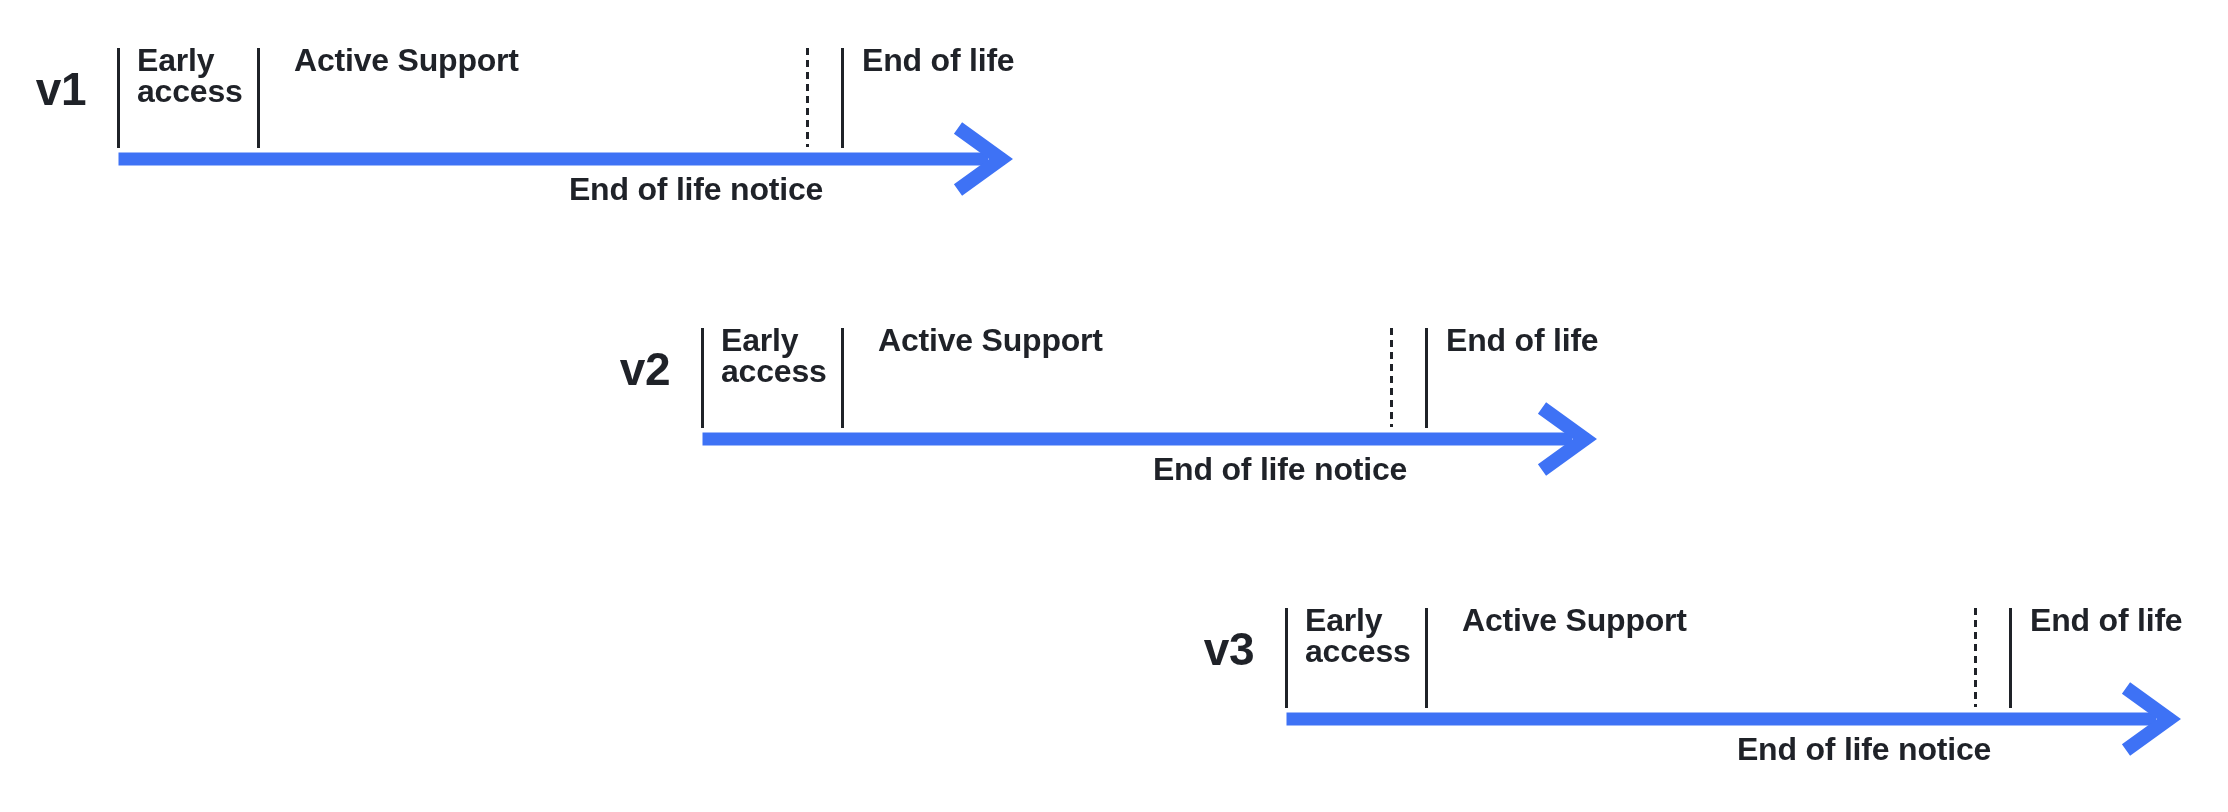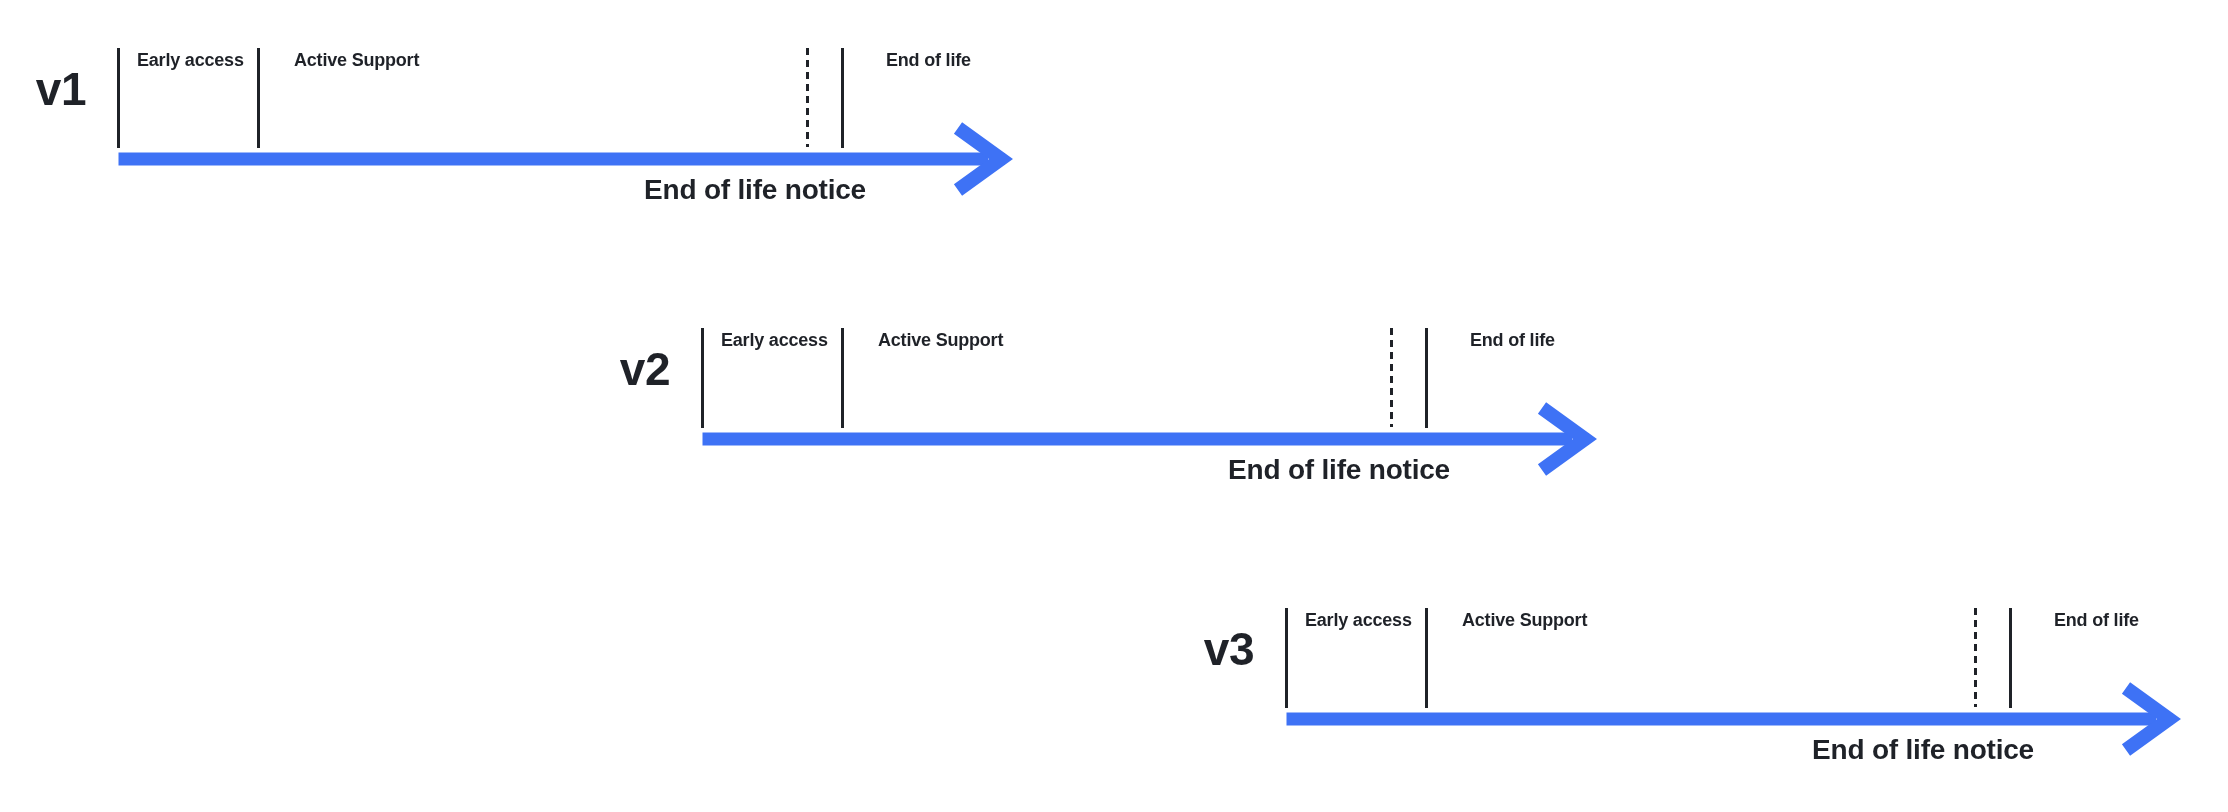--- a/index.html
+++ b/index.html
@@ -33,29 +33,29 @@
   }
   .tick-ea{left:-1px;}
   .tick-as{left:139px;}
   .tick-eol{left:723px;}
   .tick-dashed{
     position:absolute;left:688px;top:0;width:3px;height:99px;
     background:repeating-linear-gradient(to bottom, var(--ink) 0 7px, transparent 7px 12px);
   }
   .lbl{
     position:absolute;top:-3px;
-    font-size:18px;line-height:31px;font-weight:700;
+    font-size:32px;line-height:31px;font-weight:700;
     letter-spacing:-0.2px;color:var(--ink);white-space:nowrap;
   }
   .lbl-ea{left:19px;width:112px;white-space:normal;}
   .lbl-as{left:176px;}
-  .lbl-eol{left:768px;}
+  .lbl-eol{left:744px;}
   .lbl-notice{
     position:absolute;left:408px;top:126px;width:340px;
-    text-align:right;font-size:28px;line-height:31px;font-weight:700;
+    text-align:center;font-size:32px;line-height:31px;font-weight:700;
     letter-spacing:-0.2px;color:var(--ink);white-space:nowrap;
   }
   .arrow-svg{position:absolute;left:-2px;top:66px;width:940px;height:90px;overflow:visible;}
   .arrow-svg .shaft{stroke:var(--arrow);stroke-width:13;}
   .arrow-svg .chev{stroke:var(--arrow);stroke-width:14;fill:none;stroke-linejoin:miter;stroke-miterlimit:10;}
 </style>
 </head>
 <body>
 
 <div class="canvas">

